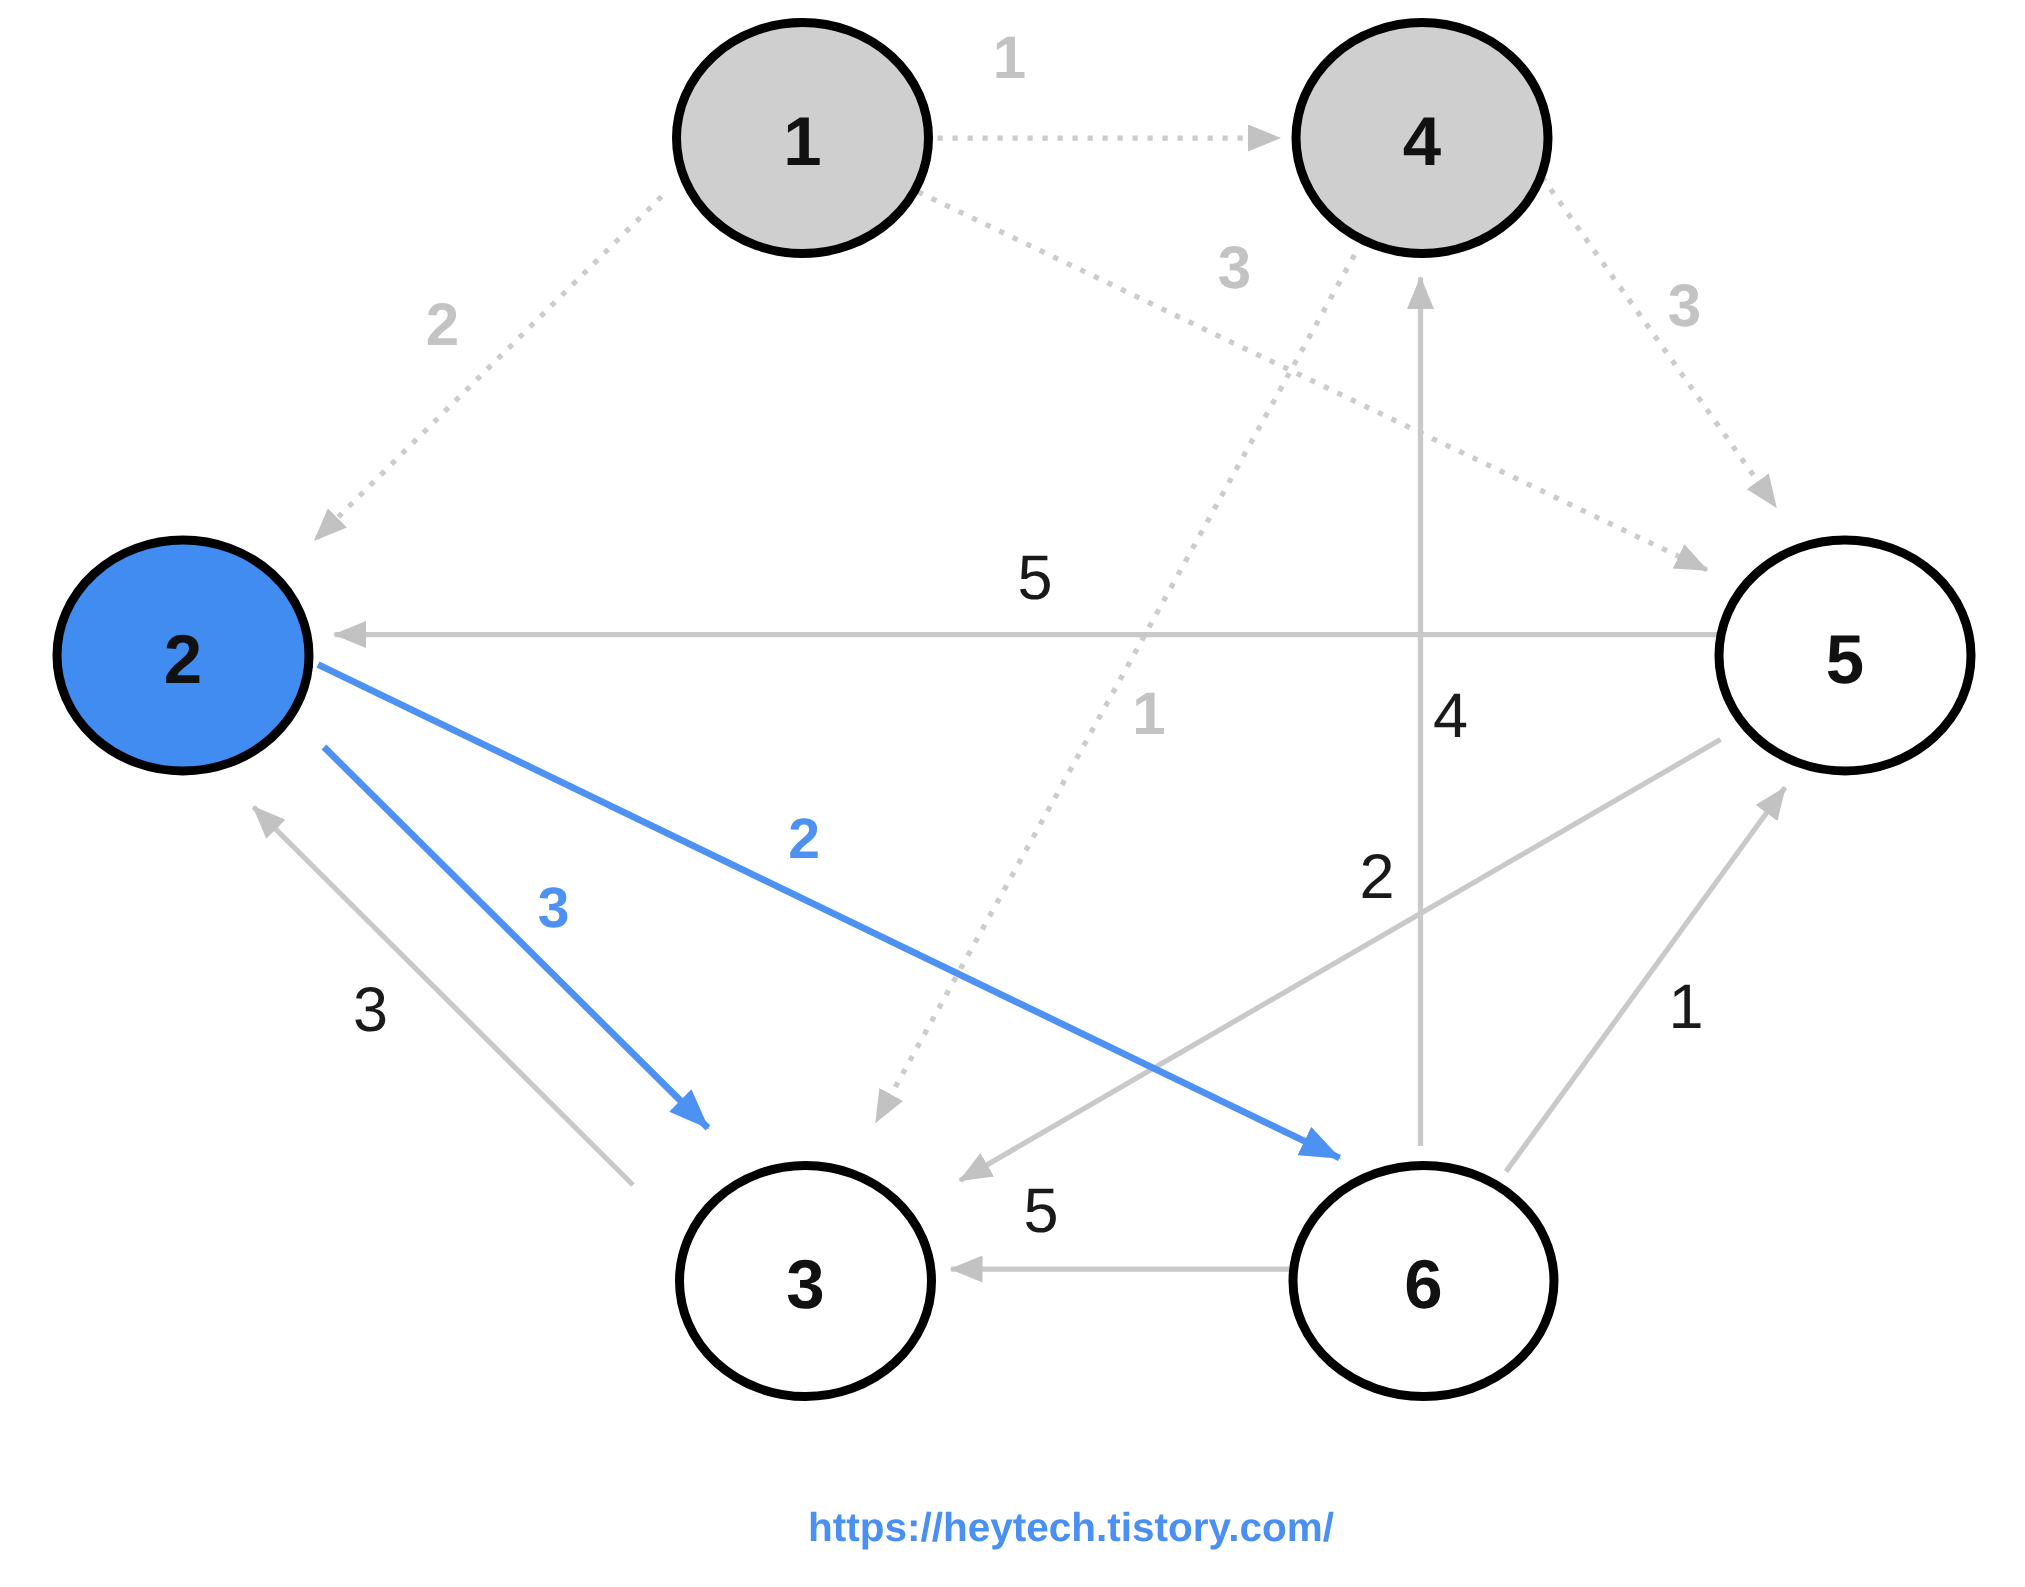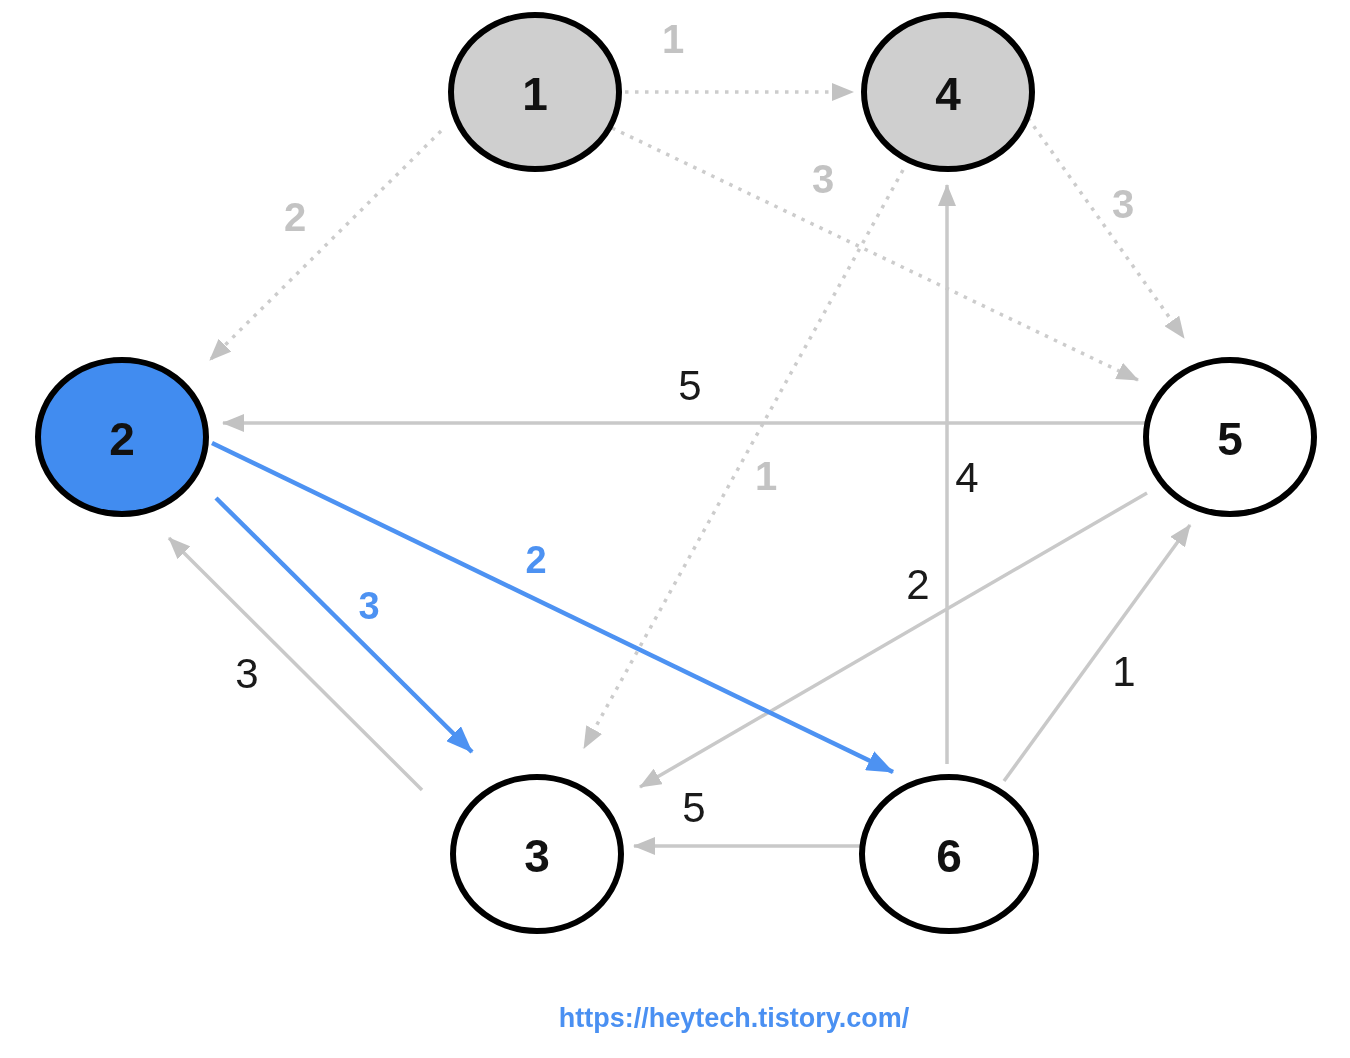--- a/index.html
+++ b/index.html
@@ -19,21 +19,21 @@
   }
   svg { position: absolute; left: 0; top: 0; }
   svg text { font-family: "Liberation Sans", "DejaVu Sans", sans-serif; }
   .edge-label-dotted   { font-size: 40px; font-weight: 700; }
   .edge-label-solid    { font-size: 42px; font-weight: 400; }
   .edge-label-highlight{ font-size: 38px; font-weight: 700; }
   .node-label          { font-size: 46px; font-weight: 700; }
   .watermark {
     position: absolute;
     top: 1003px;
-    left: 734px;
+    left: 714px;
     transform: translateX(-50%);
     font-size: 27px;
     font-weight: 700;
     letter-spacing: 0px;
     white-space: nowrap;
   }
 </style>
 </head>
 <body>
 

